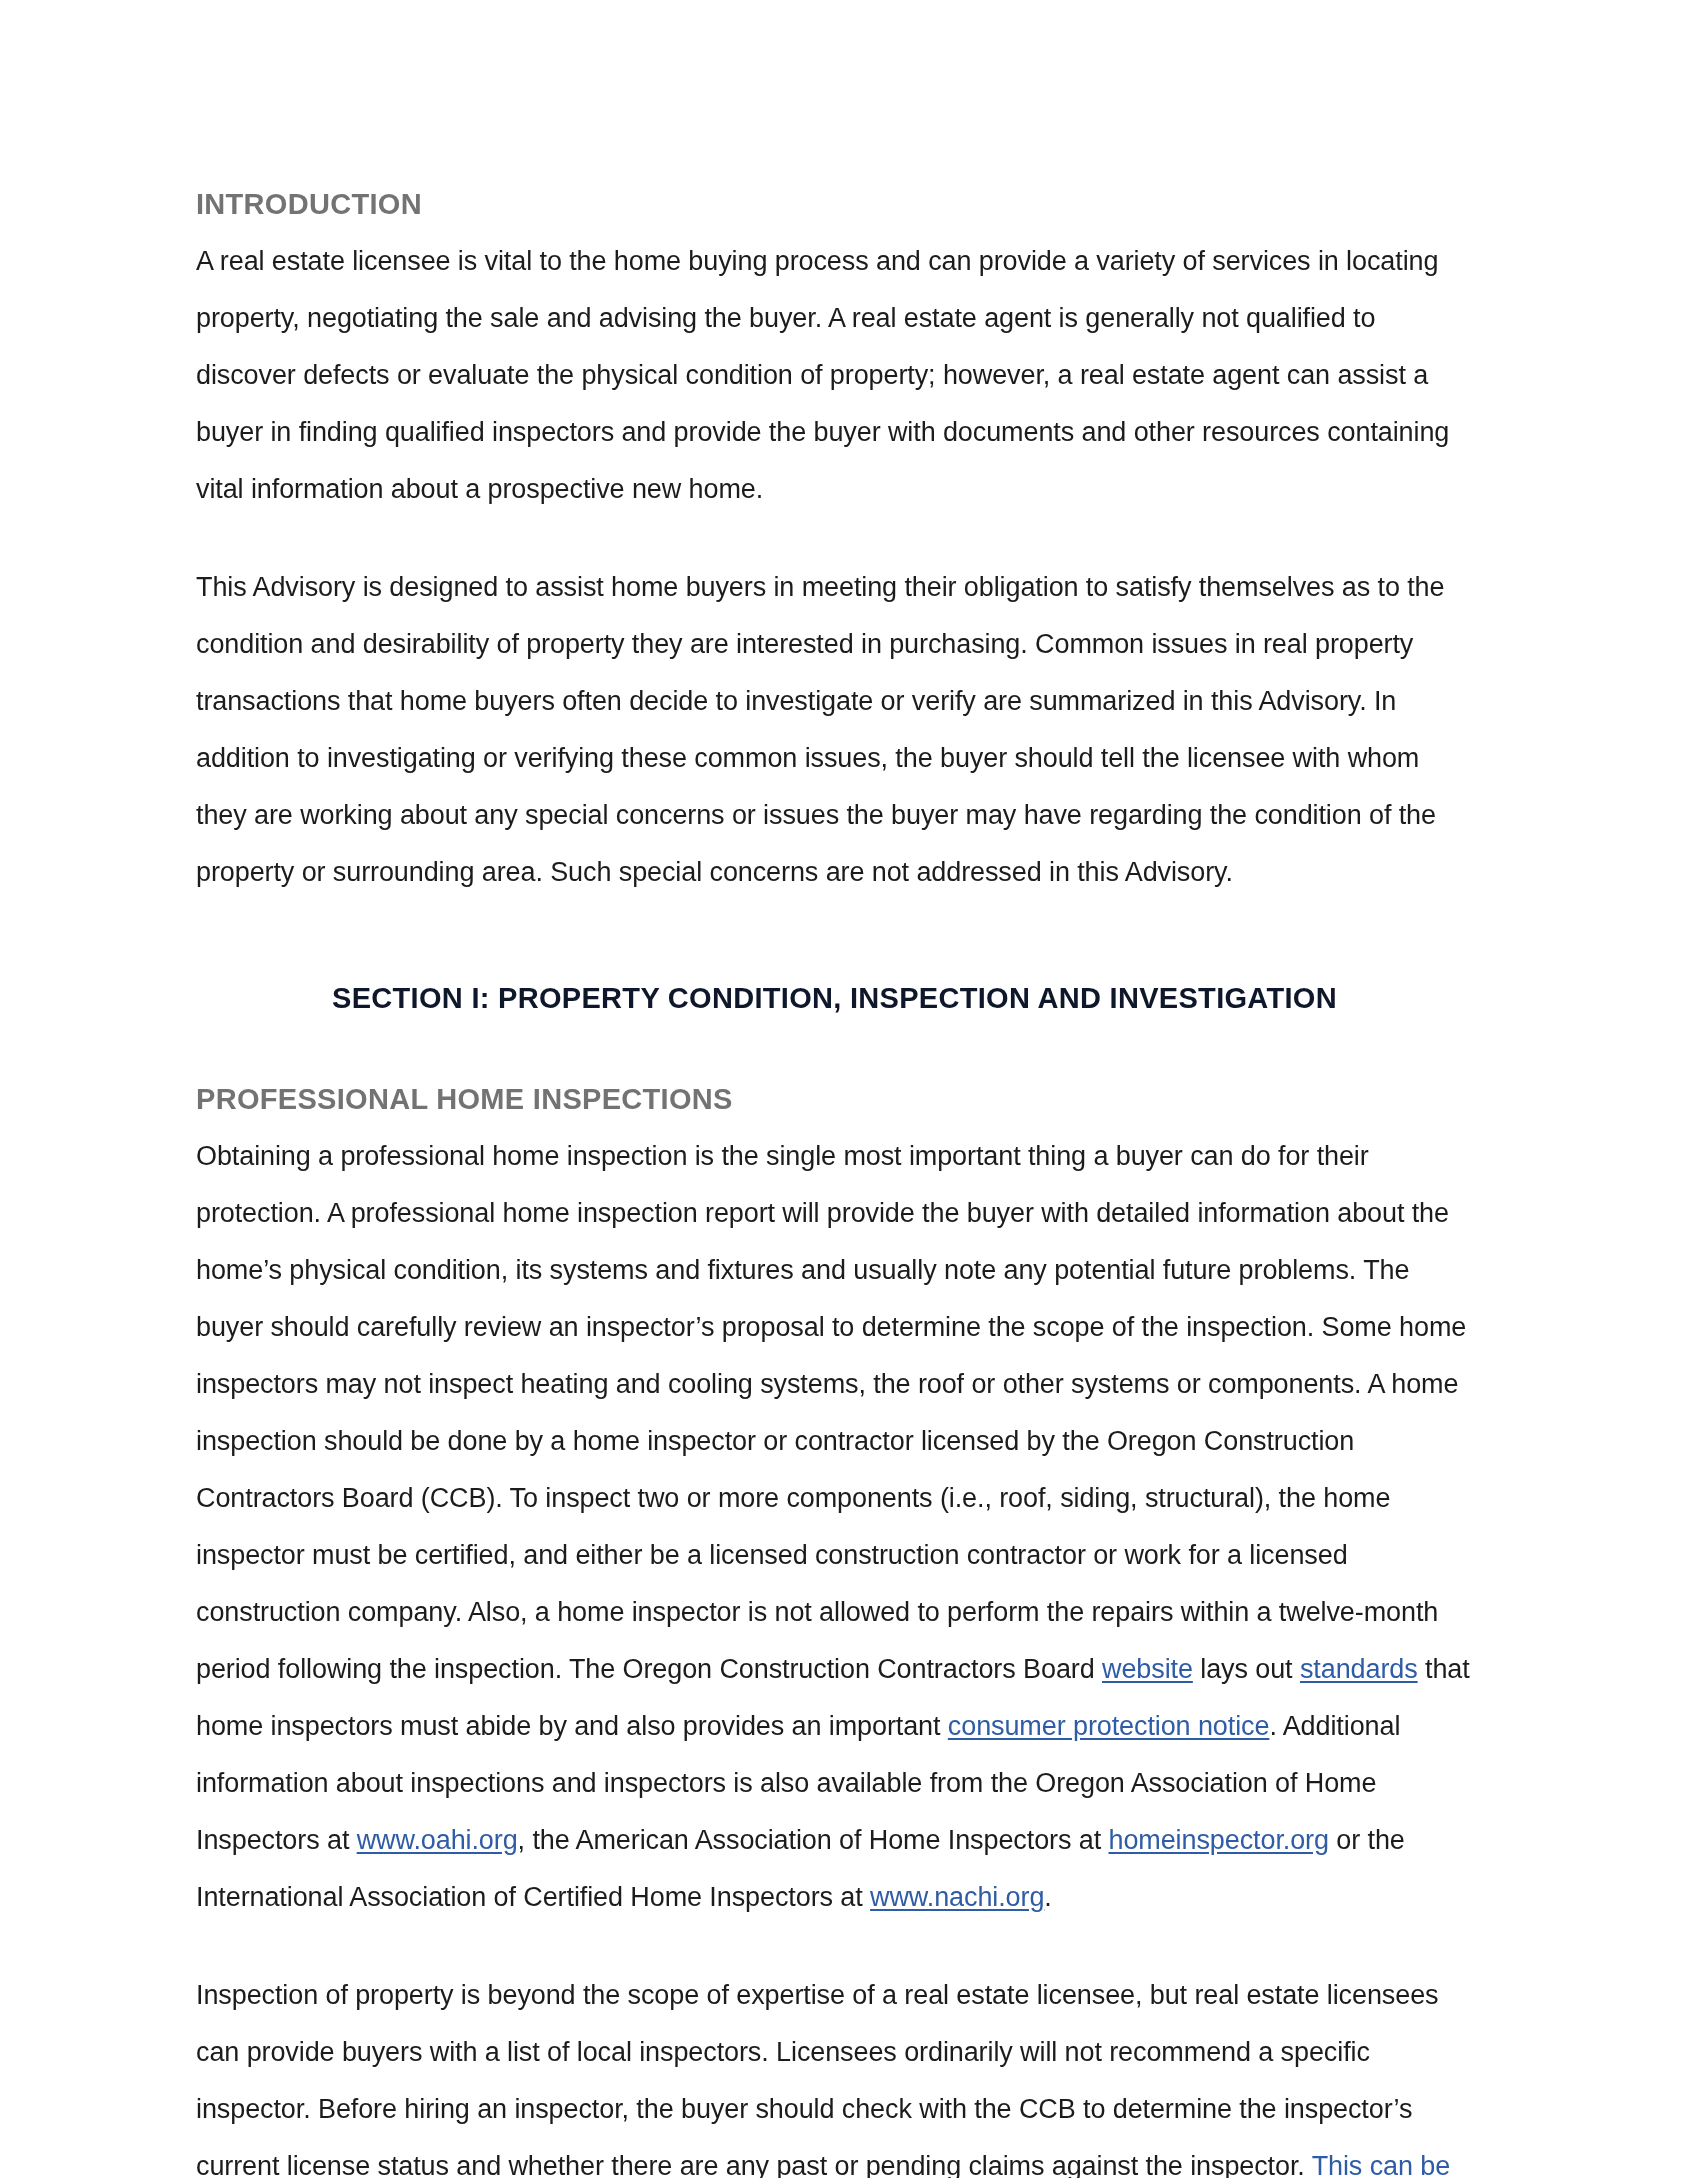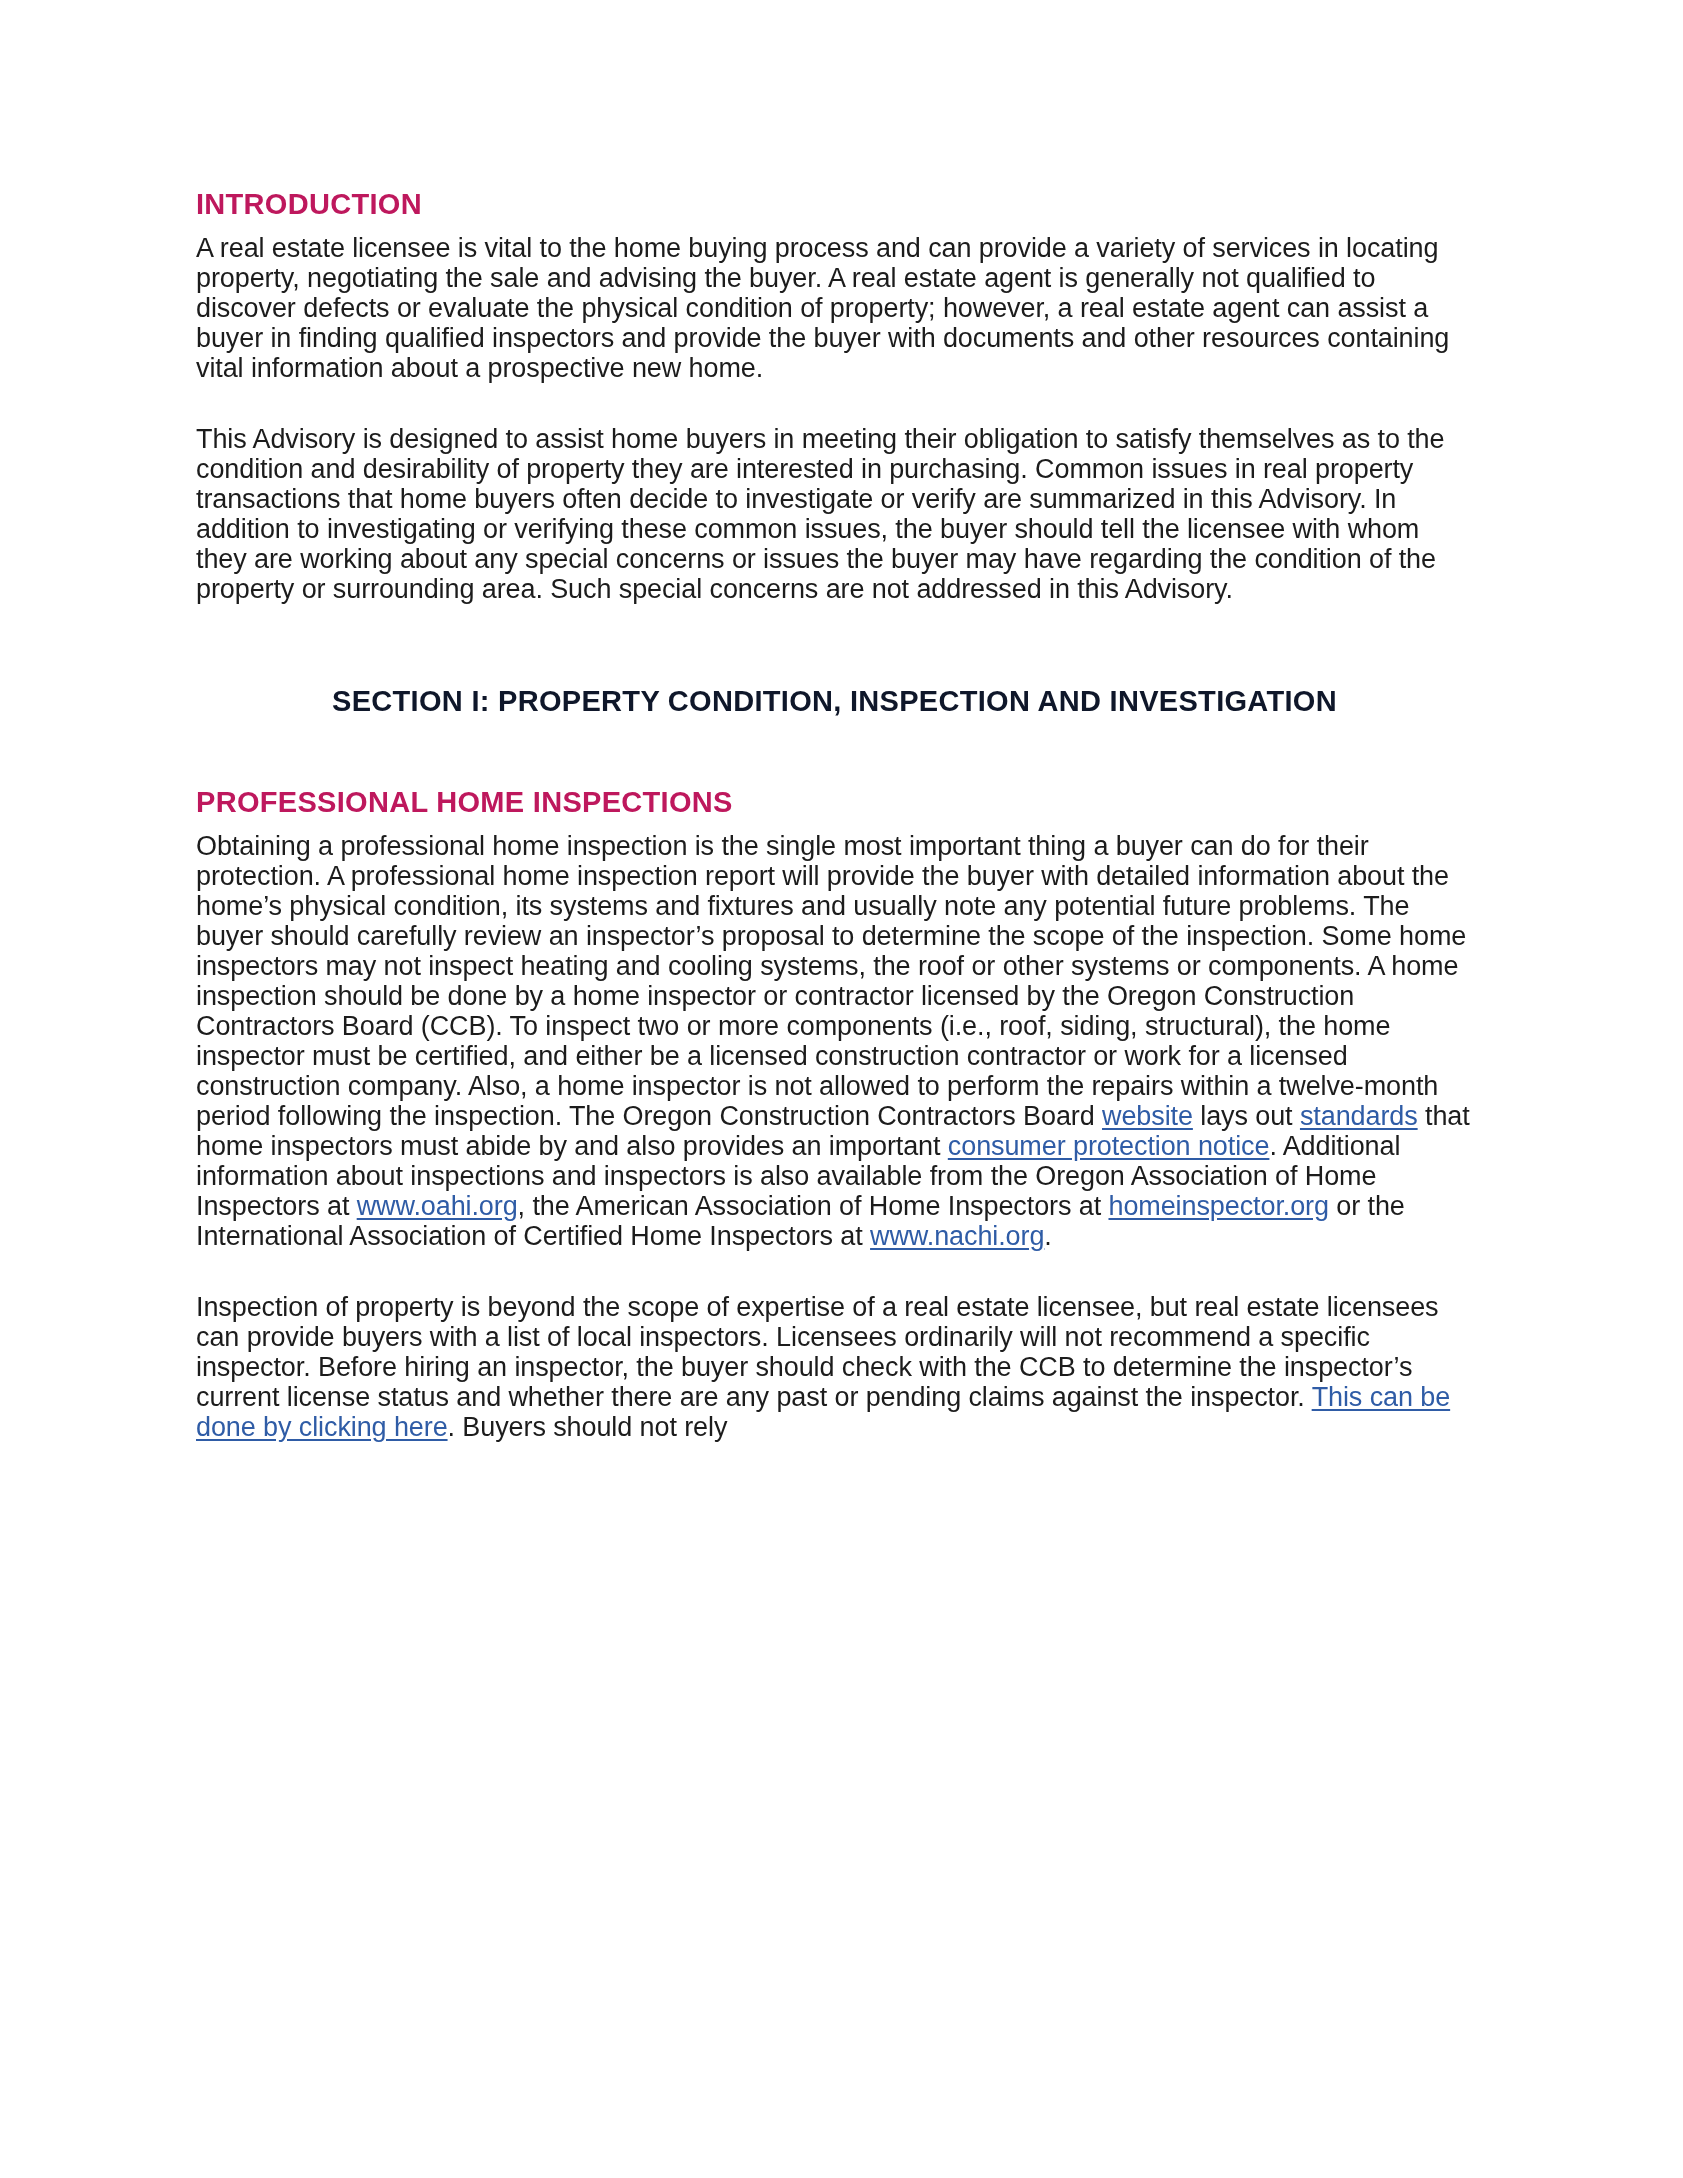--- a/index.html
+++ b/index.html
@@ -25,21 +25,21 @@
   }
 
   .content {
     position: absolute;
     left: 196px;
     top: 188px;
     width: 1277px;
   }
 
   .heading-blue {
-    color: #be185d;
+    color: #737373;
     font-size: 29px;
     line-height: 1.15;
     font-weight: 700;
     margin: 0 0 12px 0;
     letter-spacing: 0.3px;
   }
 
   .heading-green {
     color: #0f172a;
     font-size: 29px;
@@ -47,21 +47,21 @@
     font-weight: 700;
     margin: 13px;
     letter-spacing: 0.3px;
     text-align: center;
   }
 
   
   p.body-text {
     margin: 0;
     font-size: 27px;
-    line-height: 30px;
+    line-height: 57px;
     color: #1c1c1c;
     font-weight: 400;
     letter-spacing: -0.1px;
     text-align: left;
   }
 
   .gap-para { height: 41px; }
   .gap-section-top { height: 68px; }
   .gap-section-bottom { height: 54px; }
 

